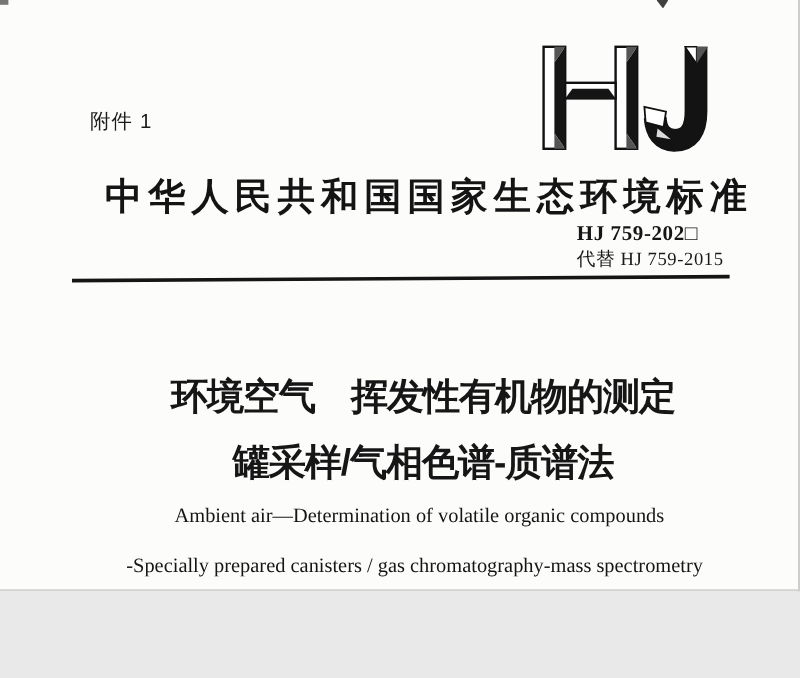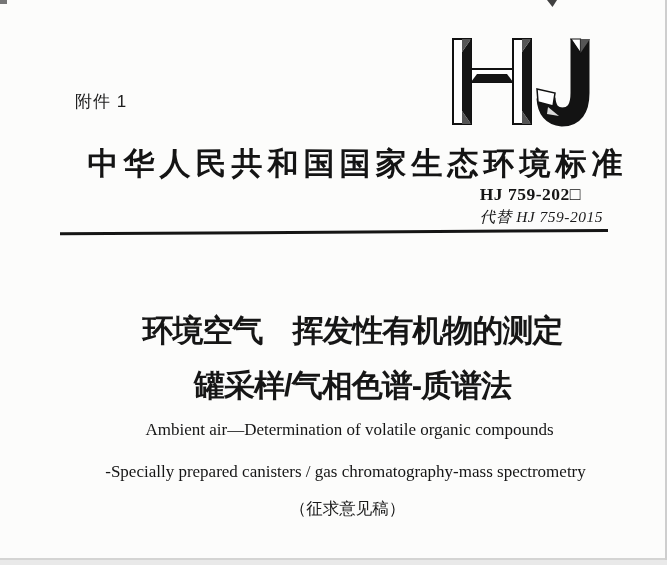--- a/index.html
+++ b/index.html
@@ -2,21 +2,21 @@
 <html><head>
 <meta charset="utf-8">
 <style>
   html,body{margin:0;padding:0;}
   body{
     width:667px;height:565px;overflow:hidden;
     background:#e9e9e9;
     font-family:"Liberation Serif","DejaVu Serif",serif;
   }
   .page{
-    position:relative;width:667px;height:560px;
+    position:relative;width:667px;height:493px;
     background:#fcfcfb;color:#1b1b1b;overflow:hidden;
   }
   
   .edge-right{position:absolute;top:0;right:0;width:2px;height:100%;background:#c6c6c6;opacity:.85;}
   .edge-bottom{position:absolute;left:0;bottom:0;width:100%;height:2px;background:#cfcfce;opacity:.9;}
   .corner-mark-tl{position:absolute;left:0;top:0;width:7px;height:4px;background:#4a4a4a;opacity:.75;}
   .top-mark{position:absolute;left:547px;top:0;width:10px;height:7px;background:#1f1f1f;
     clip-path:polygon(0 0,100% 0,55% 100%);opacity:.85;}
   
   .attachment{
@@ -32,21 +32,21 @@
     padding-left:24px;
   }
   .std-block{position:absolute;right:64px;top:186px;line-height:1;}
   .std-number{
     font-family:"Liberation Serif","DejaVu Serif",serif;
     font-weight:600;font-size:17.5px;letter-spacing:.5px;color:#151515;white-space:nowrap;
   }
   .std-replaces{
     margin-top:5px;
     font-family:"Liberation Serif","DejaVu Serif",serif;
-    font-size:15.5px;letter-spacing:.5px;color:#1a1a1a;white-space:nowrap;font-style:italic;
+    font-size:15.5px;letter-spacing:.5px;color:#1a1a1a;white-space:nowrap;
   }
   .hrule{
     position:absolute;left:60px;top:229px;width:548px;height:2.5px;background:#151515;
     transform:rotate(-0.35deg);transform-origin:right center;
   }
   .cn-title{
     position:absolute;left:19px;top:310px;width:667px;text-align:center;
     font-family:"Liberation Sans","DejaVu Sans",sans-serif;
     font-weight:bold;color:#161616;
   }

